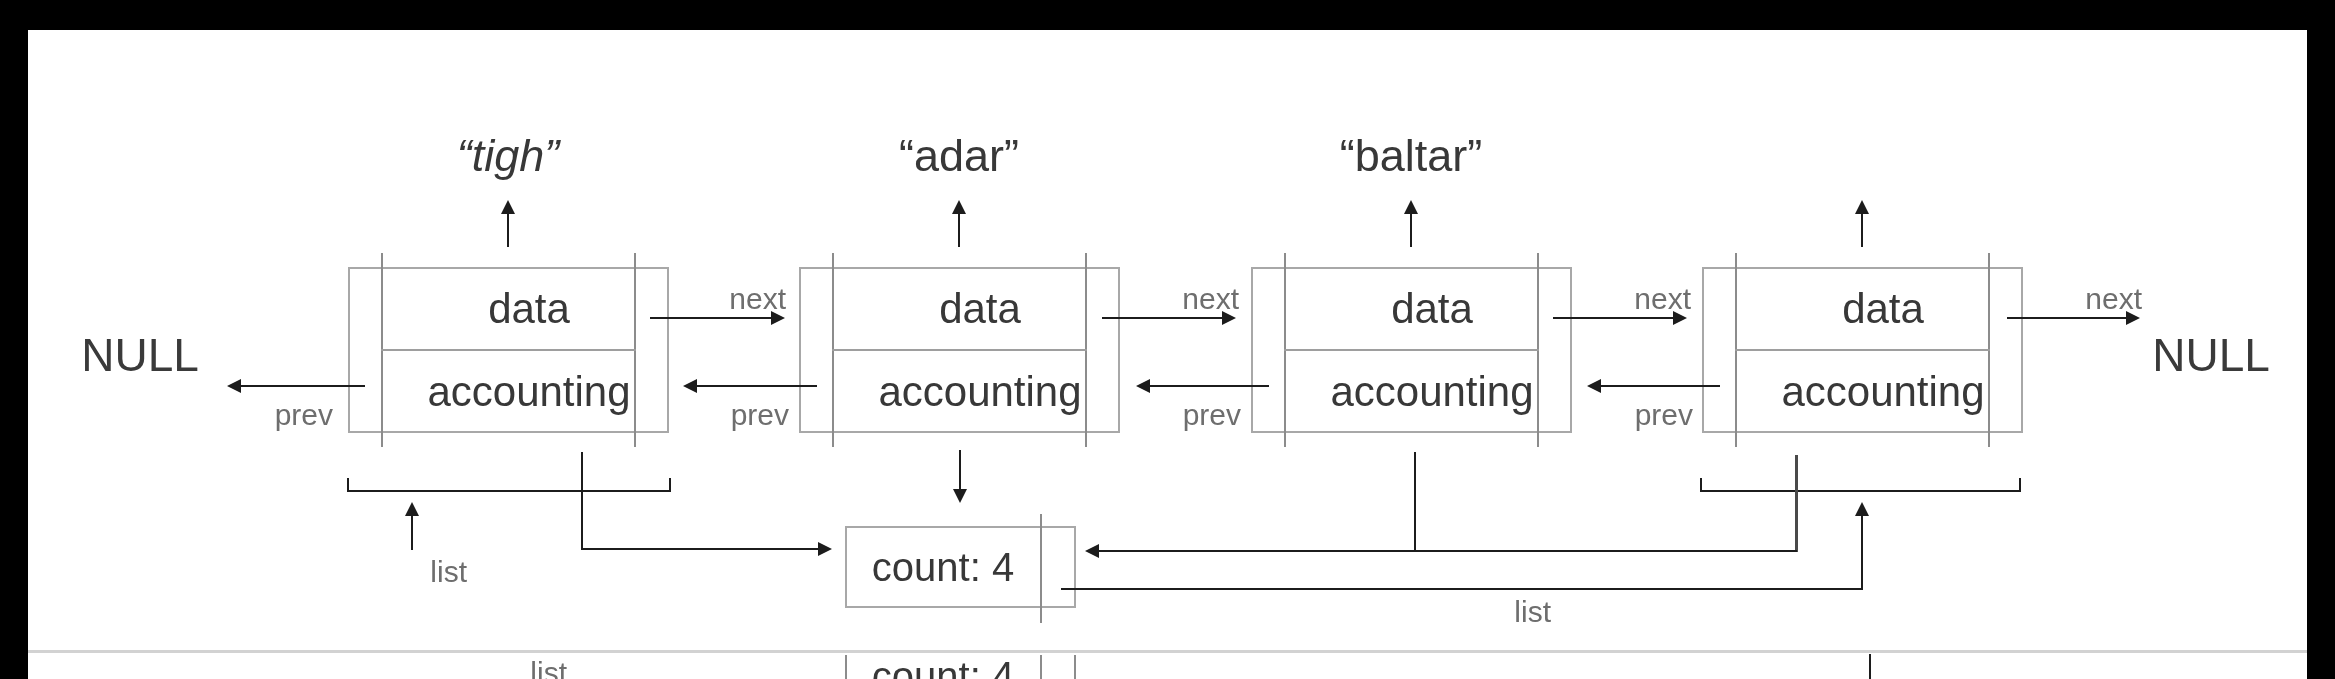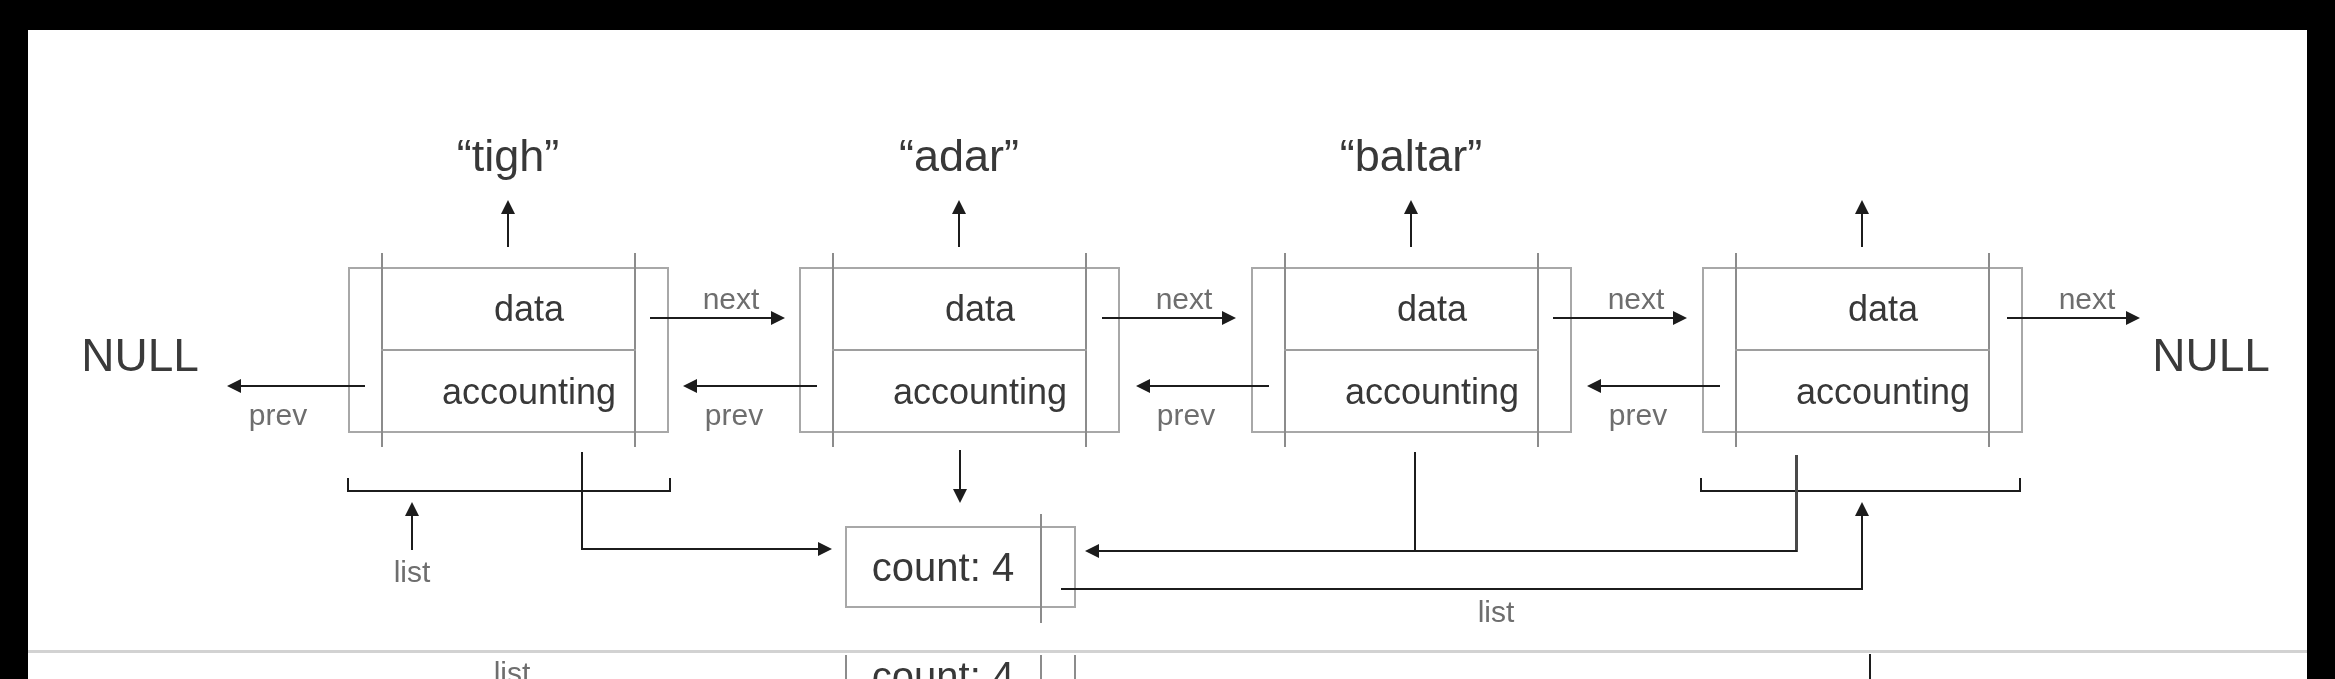--- a/index.html
+++ b/index.html
@@ -8,26 +8,26 @@
   .abs{position:absolute;}
   .frame{position:absolute;background:#000000;}
   .titlebar{position:absolute;left:28px;top:30px;width:2279px;height:61px;background:#c9c9c9;
             display:flex;align-items:center;justify-content:center;
             font-size:40px;color:#3a3a3a;letter-spacing:1px;}
   .node{position:absolute;top:267px;width:321px;height:166px;border:2px solid #a8a8a8;
         box-sizing:border-box;background:#ffffff;}
   .iv{position:absolute;top:-16px;width:2px;height:194px;background:#8c8c8c;}
   .divider{position:absolute;left:31px;right:31px;top:80px;height:2px;background:#9e9e9e;}
   .cell{position:absolute;left:31px;right:31px;display:flex;align-items:center;justify-content:center;
-        font-size:36px;color:#383838;margin-left:41px;}
+        font-size:42px;color:#383838;margin-left:41px;}
   .cell-data{top:0;height:80px;}
   .cell-acct{top:82px;height:82px;}
   .name-label{position:absolute;top:130px;width:240px;height:56px;text-align:center;
               font-size:45px;color:#383838;}
-  .ptr-label{position:absolute;width:110px;height:30px;text-align:center;font-size:30px;color:#6e6e6e;}
+  .ptr-label{position:absolute;width:110px;height:30px;text-align:right;font-size:30px;color:#6e6e6e;}
   .null-label{position:absolute;top:328px;width:160px;height:40px;text-align:center;
               font-size:46px;color:#3a3a3a;}
   .hline{position:absolute;height:2px;background:#1c1c1c;}
   .vline{position:absolute;width:2px;background:#1c1c1c;}
   .gvline{position:absolute;width:2px;background:#8c8c8c;}
   .ah-right{position:absolute;width:0;height:0;border-top:7px solid transparent;
             border-bottom:7px solid transparent;border-left:14px solid #1c1c1c;}
   .ah-left{position:absolute;width:0;height:0;border-top:7px solid transparent;
            border-bottom:7px solid transparent;border-right:14px solid #1c1c1c;}
   .ah-up{position:absolute;width:0;height:0;border-left:7px solid transparent;
@@ -43,21 +43,21 @@
 </head>
 <body>
 
 <div id="stage">
 
   <div class="frame" style="left:0;top:0;width:2335px;height:30px;"></div>
   <div class="frame" style="left:0;top:0;width:28px;height:679px;"></div>
   <div class="frame" style="left:2307px;top:0;width:28px;height:679px;"></div>
 
 
-  <div class="name-label" style="left:388px;">“tigh”</div>
+  <div class="name-label" style="left:388px;font-style:italic;">“tigh”</div>
   <div class="name-label" style="left:1291px;">“baltar”</div>
   <div class="name-label" style="left:839px;">“adar”</div>
 
   <div class="vline" style="left:507px;top:209px;height:38px;"></div>
   <div class="ah-up" style="left:501px;top:200px;"></div>
   <div class="vline" style="left:958px;top:209px;height:38px;"></div>
   <div class="ah-up" style="left:952px;top:200px;"></div>
   <div class="vline" style="left:1410px;top:209px;height:38px;"></div>
   <div class="ah-up" style="left:1404px;top:200px;"></div>
   <div class="vline" style="left:1861px;top:209px;height:38px;"></div>

